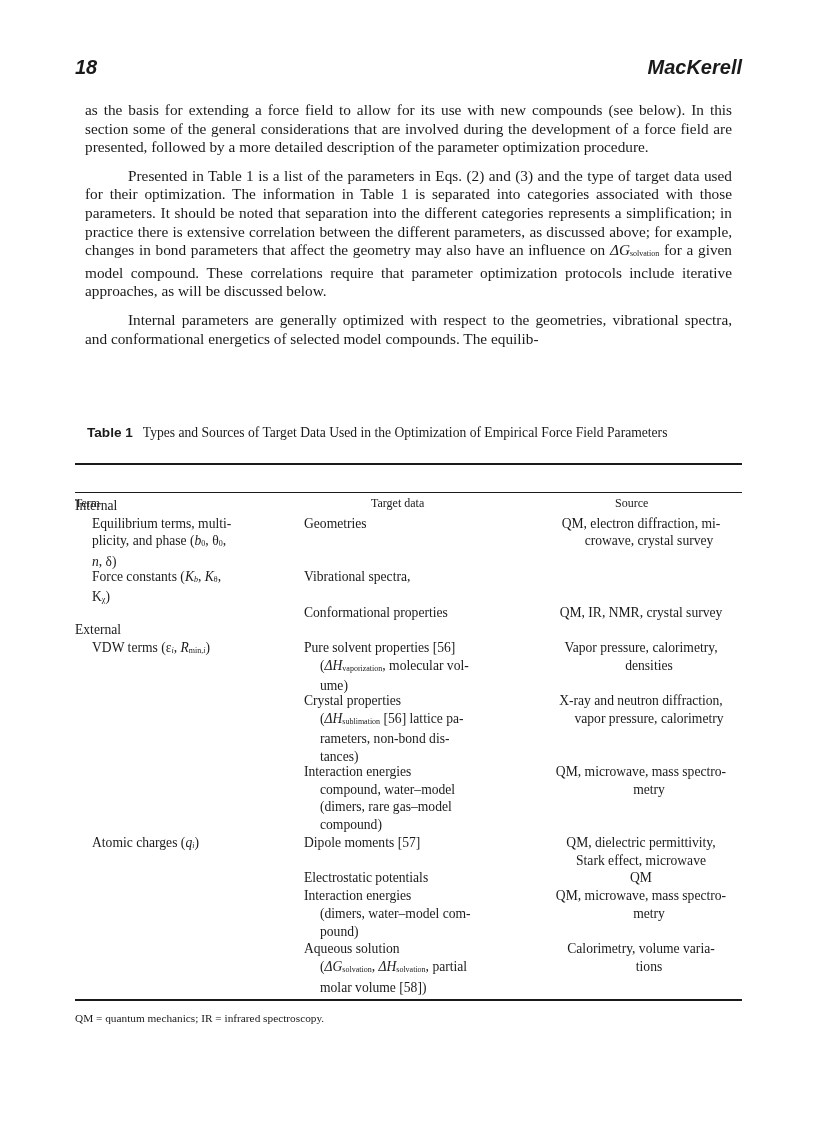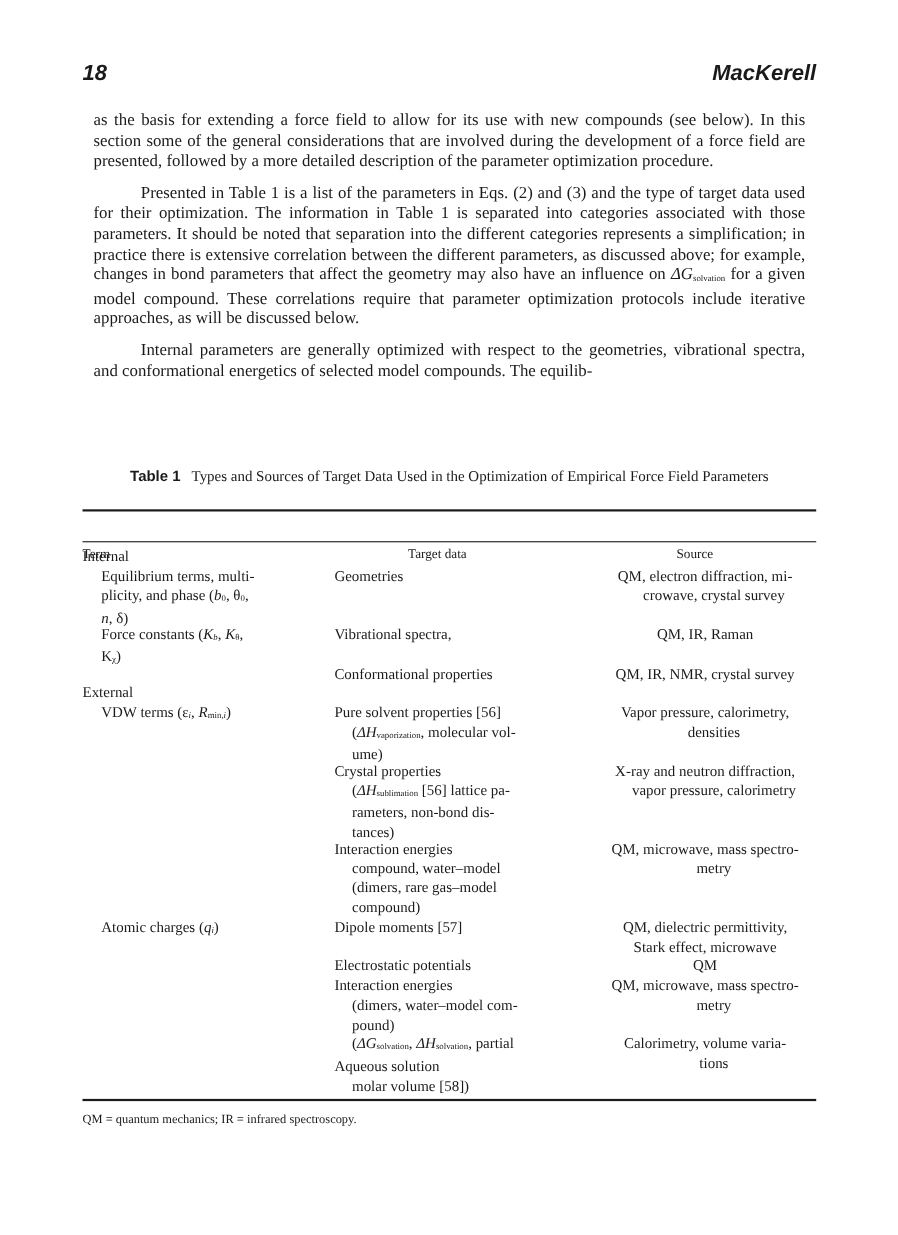--- a/index.html
+++ b/index.html
@@ -18,22 +18,22 @@
     .body-text {
       position: absolute; top: 91px; left: 0; width: 667px;
       font-size: 15.3px; line-height: 18.6px; text-align: justify;
     }
     .body-text p { margin: 10px; }
     .body-text p.indent { text-indent: 43px; }
     .sub { font-size: 8px; vertical-align: -1px; }
     .ital { font-style: italic; }
 
     .table-caption {
-      position: absolute; top: 424px; left: 0; width: 667px;
-      font-size: 13.6px; line-height: 18px; text-align: center;
+      position: absolute; top: 424px; left: 12px; width: 667px;
+      font-size: 13.6px; line-height: 18px;
     }
     .table-caption .label {
       font-family: "Liberation Sans", "DejaVu Sans", sans-serif;
       font-weight: bold; font-size: 13.6px; margin-right: 10px;
     }
     .rule { position: absolute; left: 0; width: 667px; background: #1a1a1a; }
     .rule.top { top: 463px; height: 1.6px; }
     .rule.mid { top: 492px; height: 1.2px; }
     .rule.bottom { top: 999px; height: 1.6px; }
 
@@ -113,23 +113,20 @@
     </div>
 
     <div class="row" style="height:36px;">
       <div class="cell-term term-inner">
         <span class="ln">Force constants (<i>K</i><span class="sub ital">b</span>, <i>K</i><span class="sub">θ</span>,</span>
         <span class="ln"><span>K</span><span class="sub">χ</span>)</span>
       </div>
       <div class="cell-target">
         <span class="ln">Vibrational spectra,</span>
       </div>
-      <div class="cell-source">
-        <span class="ln">QM, IR, Raman</span>
-      </div>
     </div>
 
     <div class="row" style="height:17.7px;">
       <div class="cell-term"></div>
       <div class="cell-target">
         <span class="ln">Conformational properties</span>
       </div>
       <div class="cell-source">
         <span class="ln">QM, IR, NMR, crystal survey</span>
       </div>
@@ -212,22 +209,22 @@
       </div>
       <div class="cell-source">
         <span class="ln">QM, microwave, mass spectro-</span>
         <span class="ln cont">metry</span>
       </div>
     </div>
 
     <div class="row" style="height:53px;">
       <div class="cell-term"></div>
       <div class="cell-target">
+        <span class="ln">Aqueous solution</span>
         <span class="ln cont">(<i>ΔG</i><span class="sub">solvation</span>, <i>ΔH</i><span class="sub">solvation</span>, partial</span>
-        <span class="ln">Aqueous solution</span>
         <span class="ln cont">molar volume [58])</span>
       </div>
       <div class="cell-source">
         <span class="ln">Calorimetry, volume varia-</span>
         <span class="ln cont">tions</span>
       </div>
     </div>
 
   </div>
 

